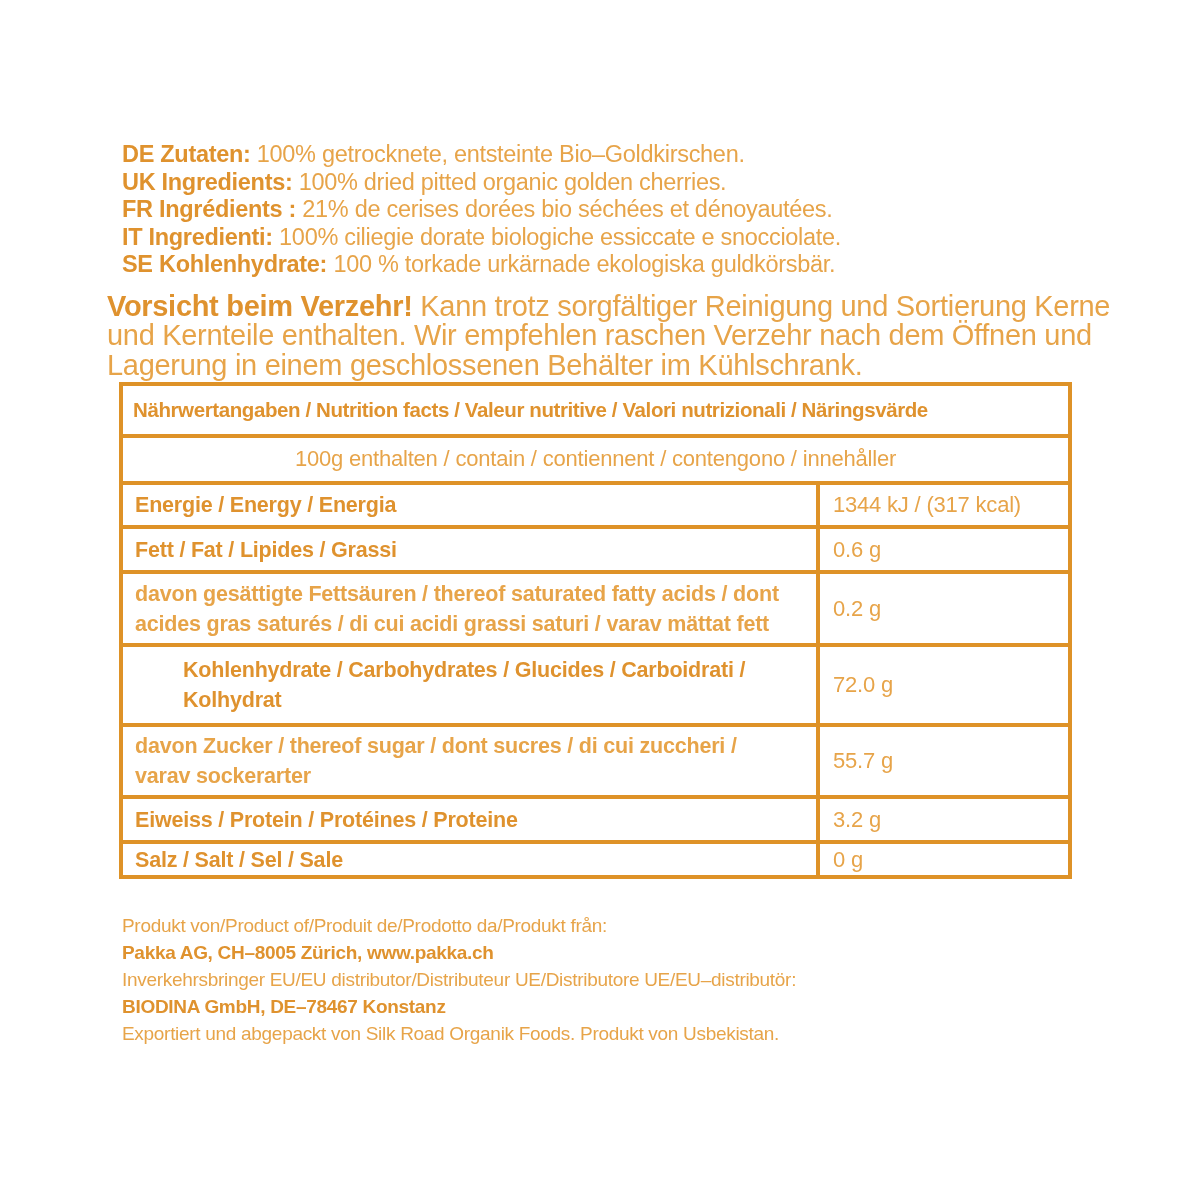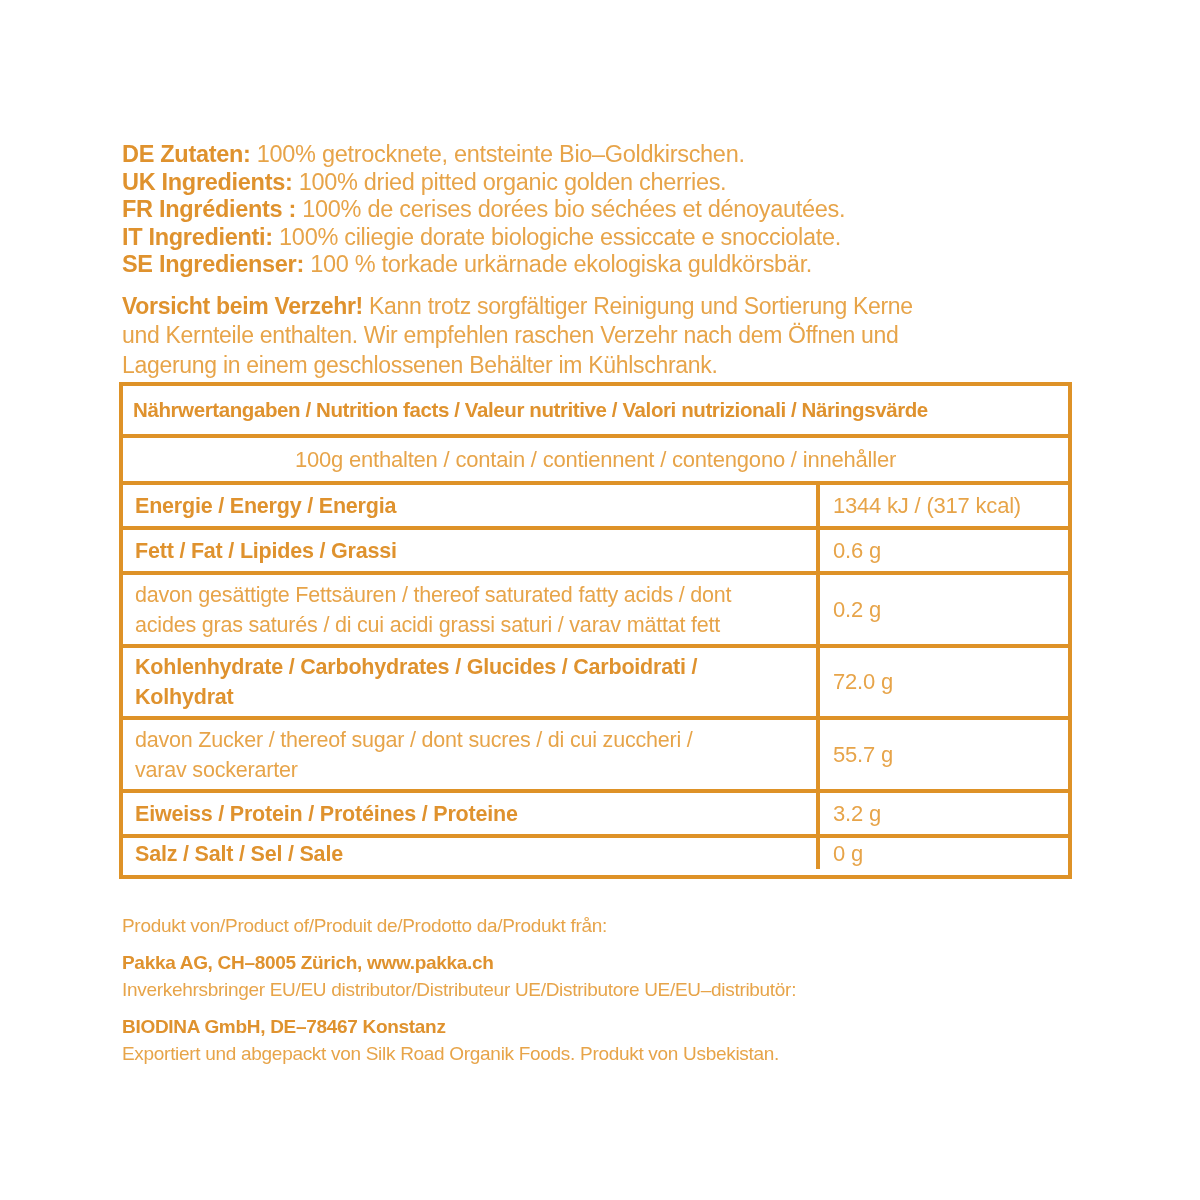--- a/index.html
+++ b/index.html
@@ -9,58 +9,58 @@
     --bg:#FFFFFF;
   }
   *{margin:0;padding:0;box-sizing:border-box;}
   html,body{width:1200px;height:1200px;background:var(--bg);overflow:hidden;}
   body{
     position:relative;
     font-family:"Liberation Sans", sans-serif;
     color:var(--text_regular);
     -webkit-font-smoothing:antialiased;
   }
-  .b{font-weight:bold;color:var(--text_bold);margin-top:10px;}
+  .b{font-weight:bold;color:var(--text_bold);}
 
   
   .ingredients{
     position:absolute;left:122px;top:141px;
     font-size:23.5px;letter-spacing:-0.3px;line-height:27.6px;
   }
   .ing-line{white-space:nowrap;}
 
   
   .caution{
-    position:absolute;left:122px;top:292px;
-    font-size:23px;letter-spacing:-0.3px;line-height:29.4px;
+    position:absolute;left:107px;top:292px;
+    font-size:29px;letter-spacing:-0.3px;line-height:29.4px;
     white-space:nowrap;
   }
 
   
   .ntable{
     position:absolute;left:119px;top:382px;width:953px;height:497px;
     border:4px solid var(--border);
     display:flex;flex-direction:column;
   }
   .t-row{display:flex;border-top:4px solid var(--border);}
   .t-row:first-child{border-top:none;}
   .t-title{
     height:48px;align-items:center;padding-left:10px;
     font-weight:bold;color:var(--text_bold);
     font-size:20.5px;letter-spacing:-0.4px;white-space:nowrap;
   }
   .t-sub{
     height:47px;align-items:center;justify-content:center;
     font-size:22px;letter-spacing:-0.2px;white-space:nowrap;
   }
-  .h45{height:45px;} .h73{height:73px;} .h72{height:72px;} .h41{height:35px;}
+  .h45{height:45px;} .h73{height:73px;} .h72{height:80px;padding-left:48px;} .h41{height:35px;}
   .lbl{
     flex:1;display:flex;flex-direction:column;justify-content:center;
     padding-left:12px;padding-right:8px;
-    font-size:21.5px;letter-spacing:-0.2px;line-height:30px;white-space:nowrap;
+    font-size:21.5px;letter-spacing:-0.2px;line-height:30px;white-space:nowrap;font-weight:bold;
   }
   .lbl .l2{display:block;}
   .bold-label .lbl{font-weight:bold;color:var(--text_bold);}
   .val{
     width:252px;border-left:4px solid var(--border);
     display:flex;align-items:center;padding-left:13px;
     font-size:22px;letter-spacing:-0.2px;white-space:nowrap;
   }
 
   
@@ -77,28 +77,28 @@
   <div class="ing-line">
     <span class="b">DE Zutaten:</span>
     <span>100% getrocknete, entsteinte Bio–Goldkirschen.</span>
   </div>
   <div class="ing-line">
     <span class="b">UK Ingredients:</span>
     <span>100% dried pitted organic golden cherries.</span>
   </div>
   <div class="ing-line">
     <span class="b">FR Ingrédients :</span>
-    <span>100% de cerises dorées bio séchées et dénoyautées.</span>
+    <span>21% de cerises dorées bio séchées et dénoyautées.</span>
   </div>
   <div class="ing-line">
     <span class="b">IT Ingredienti:</span>
     <span>100% ciliegie dorate biologiche essiccate e snocciolate.</span>
   </div>
   <div class="ing-line">
-    <span class="b">SE Ingredienser:</span>
+    <span class="b">SE Kohlenhydrate:</span>
     <span>100 % torkade urkärnade ekologiska guldkörsbär.</span>
   </div>
 </div>
 
 <div class="caution">
   <span class="b">Vorsicht beim Verzehr!</span>
   <span>Kann trotz sorgfältiger Reinigung und Sortierung Kerne</span><br>
   <span>und Kernteile enthalten. Wir empfehlen raschen Verzehr nach dem Öffnen und</span><br>
   <span>Lagerung in einem geschlossenen Behälter im Kühlschrank.</span>
 </div>

